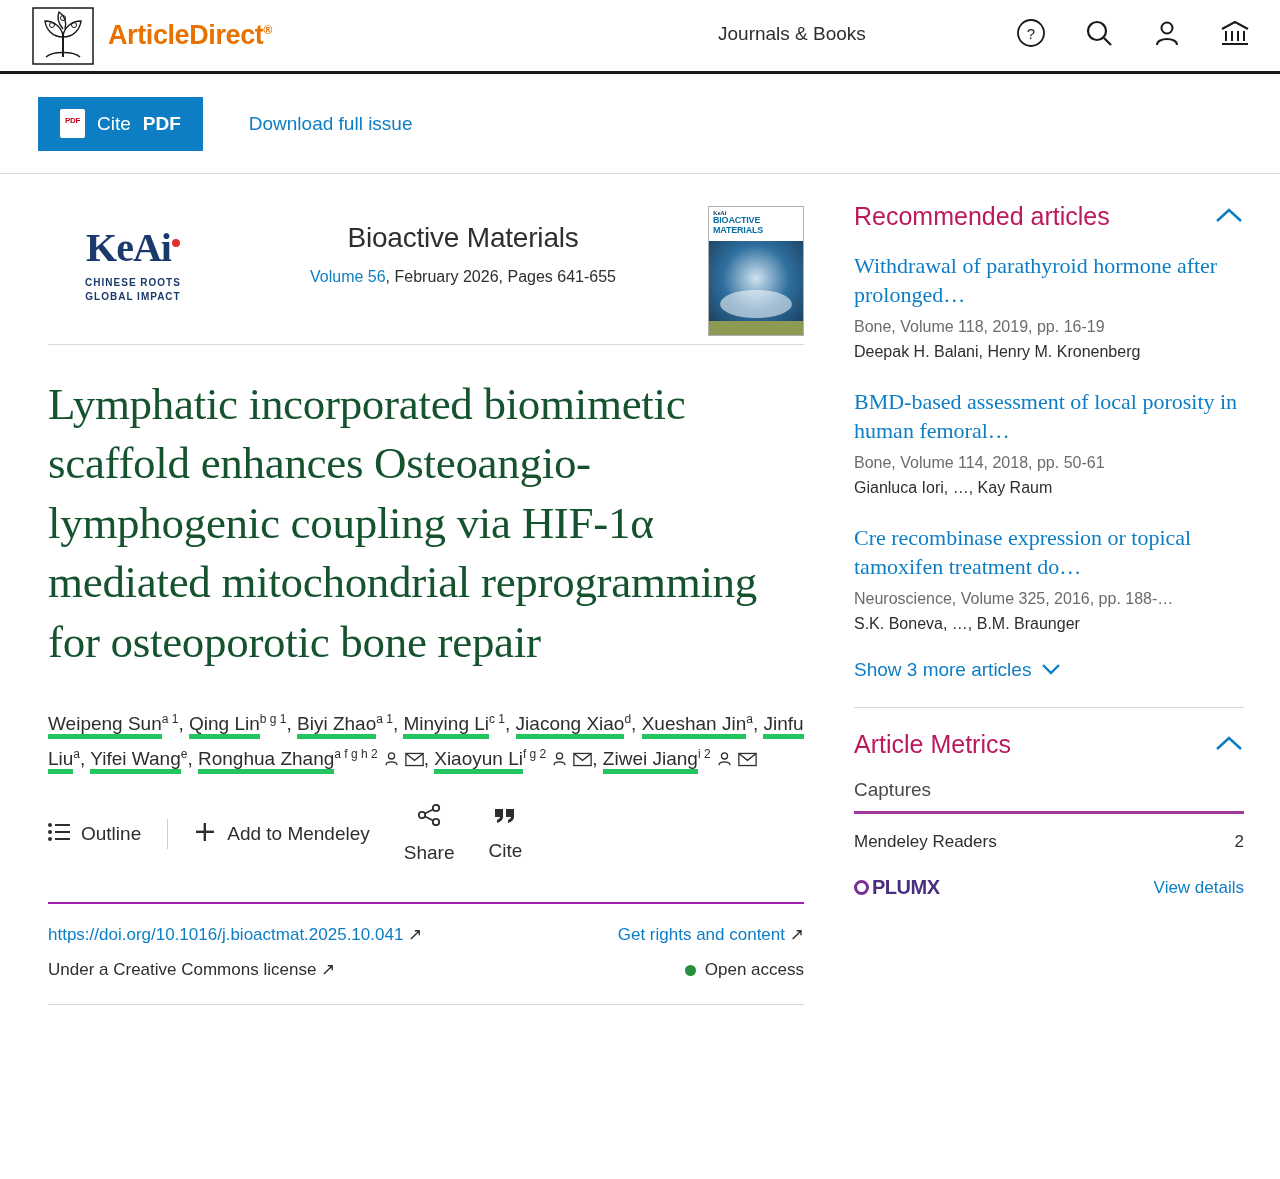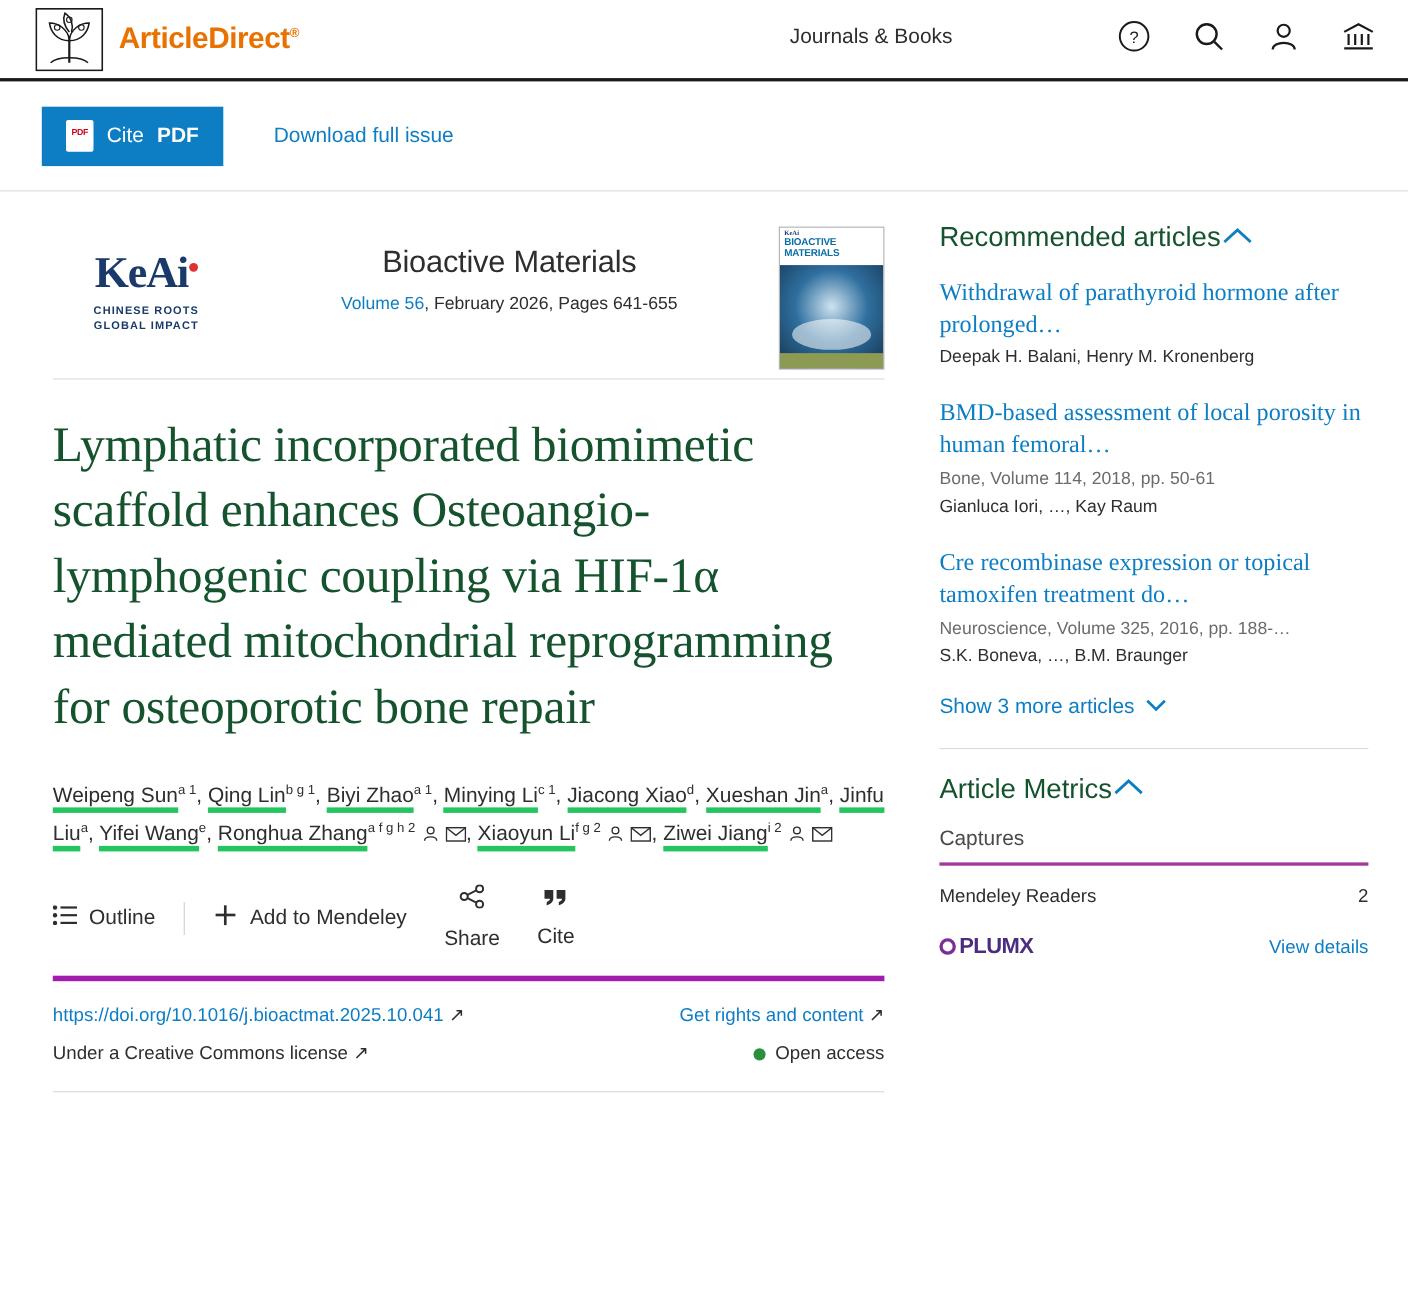--- a/index.html
+++ b/index.html
@@ -132,38 +132,38 @@
   .actions {
     display:flex; align-items:center; gap:0; margin-top:26px;
     font-size:19px; color:#2e2e2e;
   }
   .act { display:flex; align-items:center; gap:11px; cursor:pointer; }
   .act + .act { margin-left:34px;flex-direction:column; }
   .divider-v { width:1px; height:30px; background:#cfcfcf; margin:0 26px; }
 
   .linkrow {
     display:flex; justify-content:space-between; align-items:center;
-    border-top:5px solid #a21caf; margin-top:22px; padding-top:20px;
+    border-top:2px solid #a21caf; margin-top:38px; padding-top:20px;
     font-size:17px;
   }
   .linkrow a, .doi { color:#0d7ec4; text-decoration:none; cursor:pointer; }
   .licrow {
     display:flex; justify-content:space-between; align-items:center;
     font-size:17px; margin-top:14px; padding-bottom:18px;
   }
   .oa-dot {
     display:inline-block; width:11px; height:11px; border-radius:50%;
     background:#2a8f3c; margin-right:9px; vertical-align:middle;
   }
   .bottom-rule { border-top:1px solid #d9d9d9; margin-top:6px; }
 
   
   .rail-head {
-    display:flex; justify-content:flex-start; align-items:center;
-    font-size:25px; color:#14532d; margin-bottom:20px;
+    display:flex; justify-content:space-between; align-items:center;
+    font-size:25px; color:#be185d; margin-bottom:20px;
   }
   .chev { cursor:pointer; }
   .rec-item { margin-bottom:26px; }
   .rec-title {
     color:#0d7ec4; font-family:"Liberation Serif", serif;
     font-size:22px; line-height:1.32; cursor:pointer;
   }
   .rec-src { color:#6b6b6b; font-size:16px; margin-top:9px; }
   .rec-auth { color:#2e2e2e; font-size:16px; margin-top:7px; }
   .show3 {
@@ -376,20 +376,21 @@
 
     <div class="rail-head">
       <span>Recommended articles</span>
       <span class="chev"><svg width="30" height="18" viewBox="0 0 30 18">
             <path d="M3 14 L15 3 L27 14" fill="none" stroke="#0d7ec4" stroke-width="2.6"></path>
           </svg></span>
     </div>
 
     <div class="rec-item">
       <div class="rec-title">Withdrawal of parathyroid hormone after prolonged…</div>
+      <div class="rec-src">Bone, Volume 118, 2019, pp. 16-19</div>
       <div class="rec-auth">Deepak H. Balani, Henry M. Kronenberg</div>
     </div>
 
     <div class="rec-item">
       <div class="rec-title">BMD-based assessment of local porosity in human femoral…</div>
       <div class="rec-src">Bone, Volume 114, 2018, pp. 50-61</div>
       <div class="rec-auth">Gianluca Iori, …, Kay Raum</div>
     </div>
 
     <div class="rec-item">

